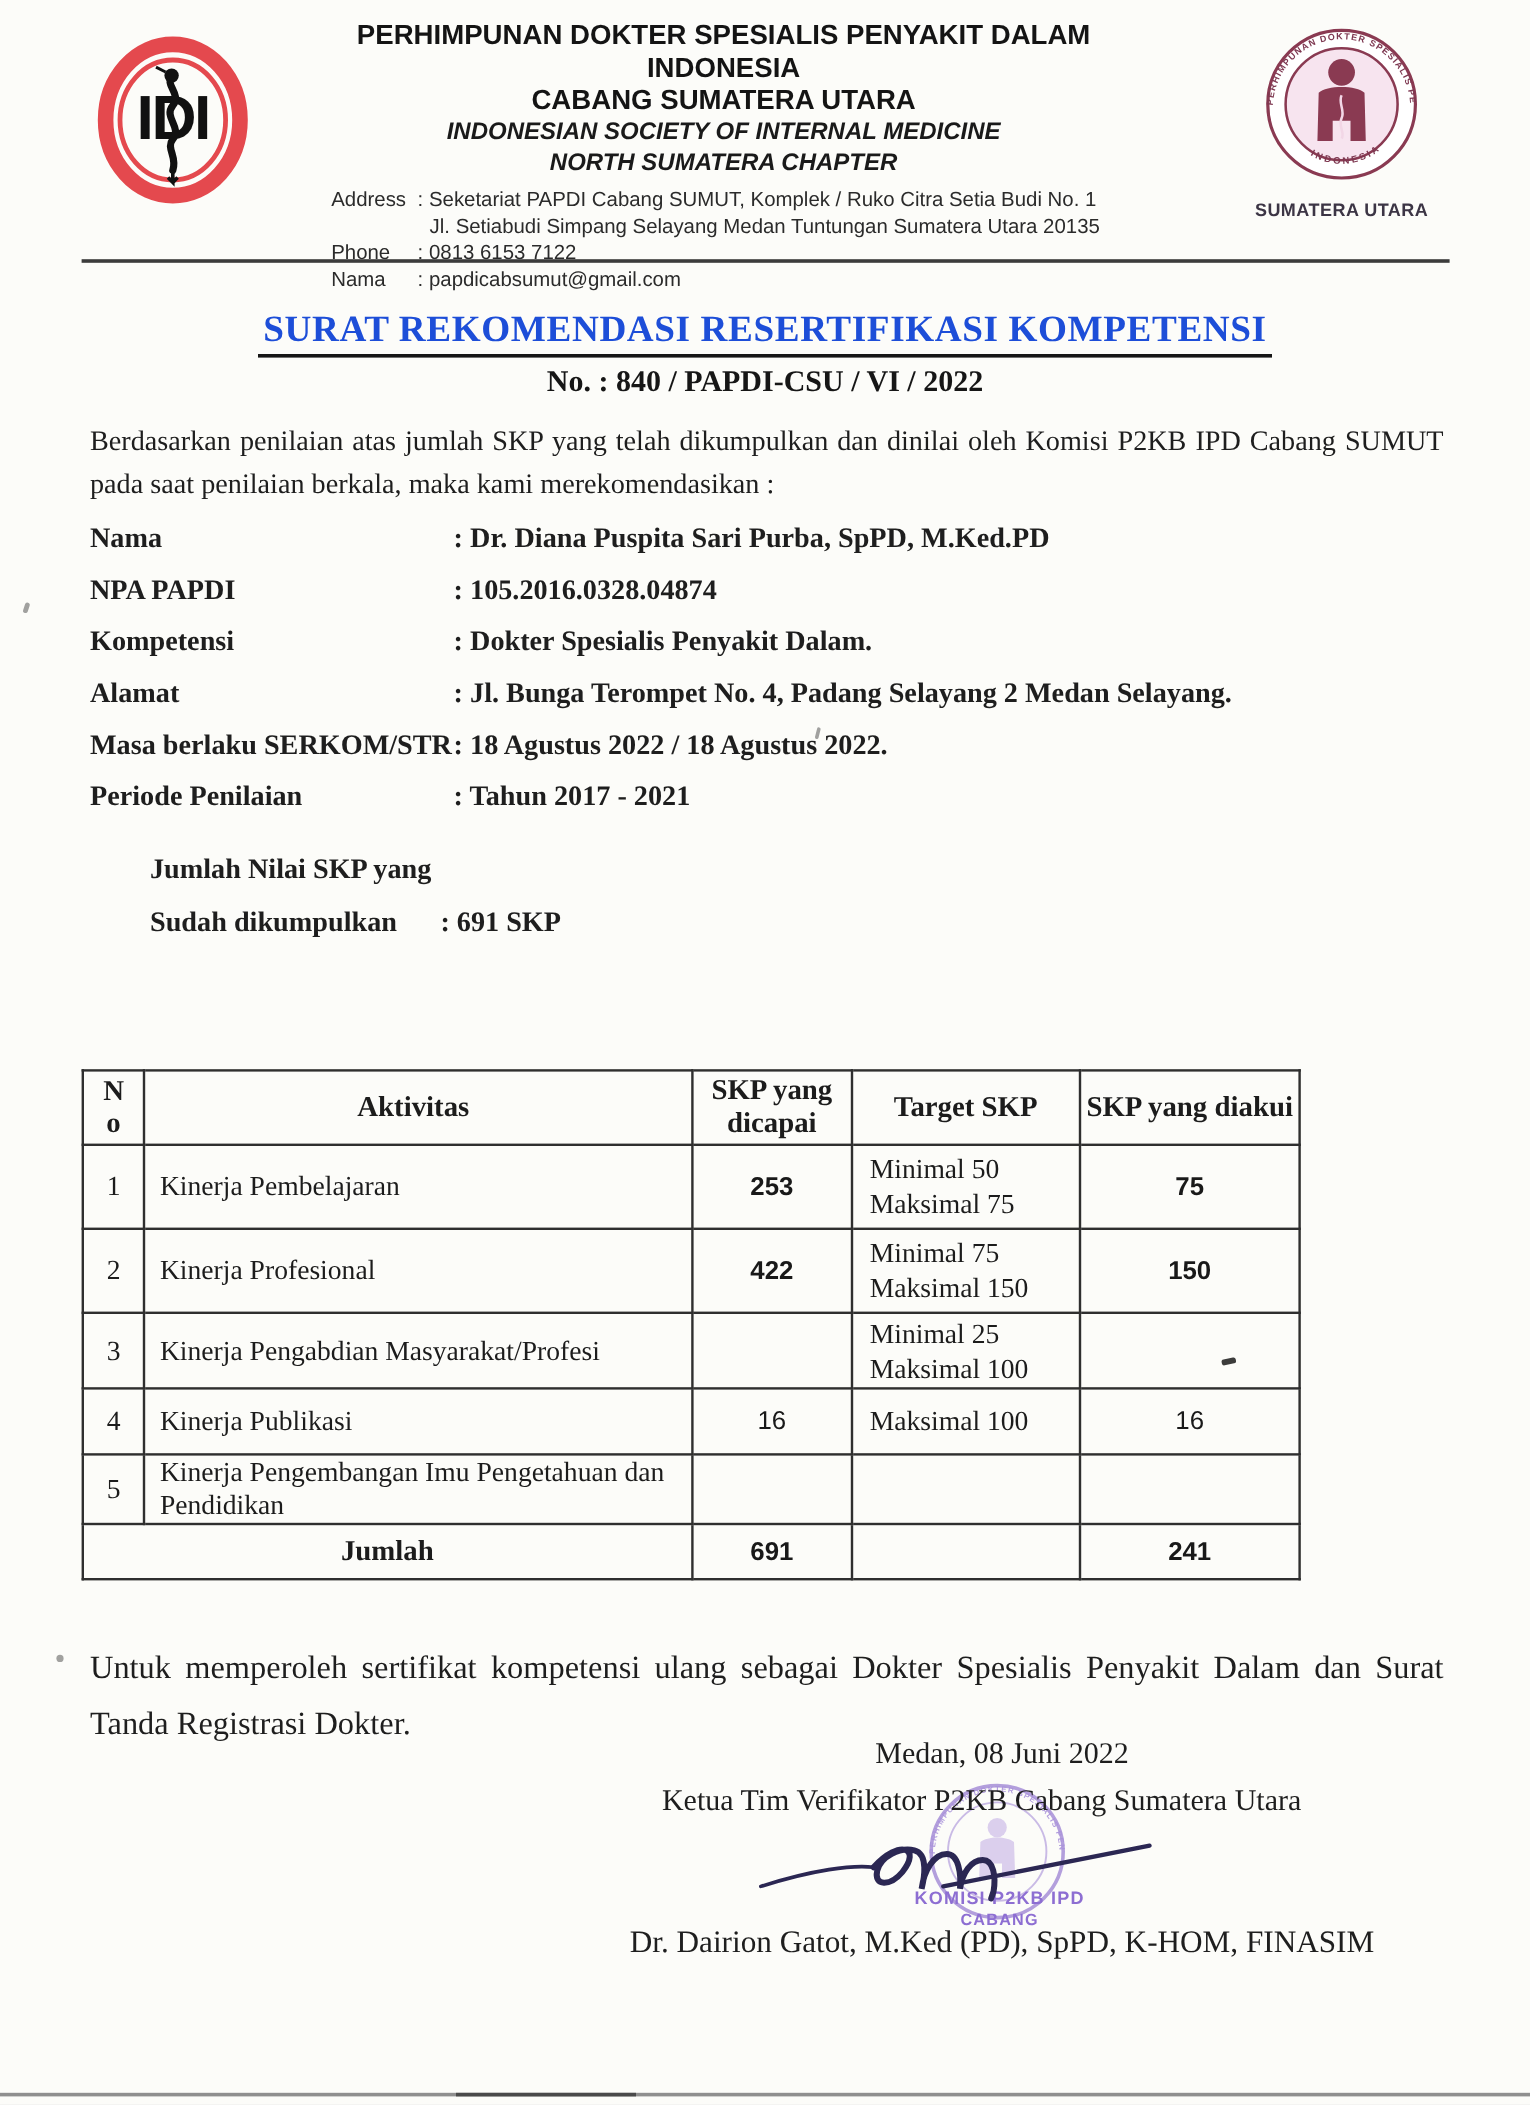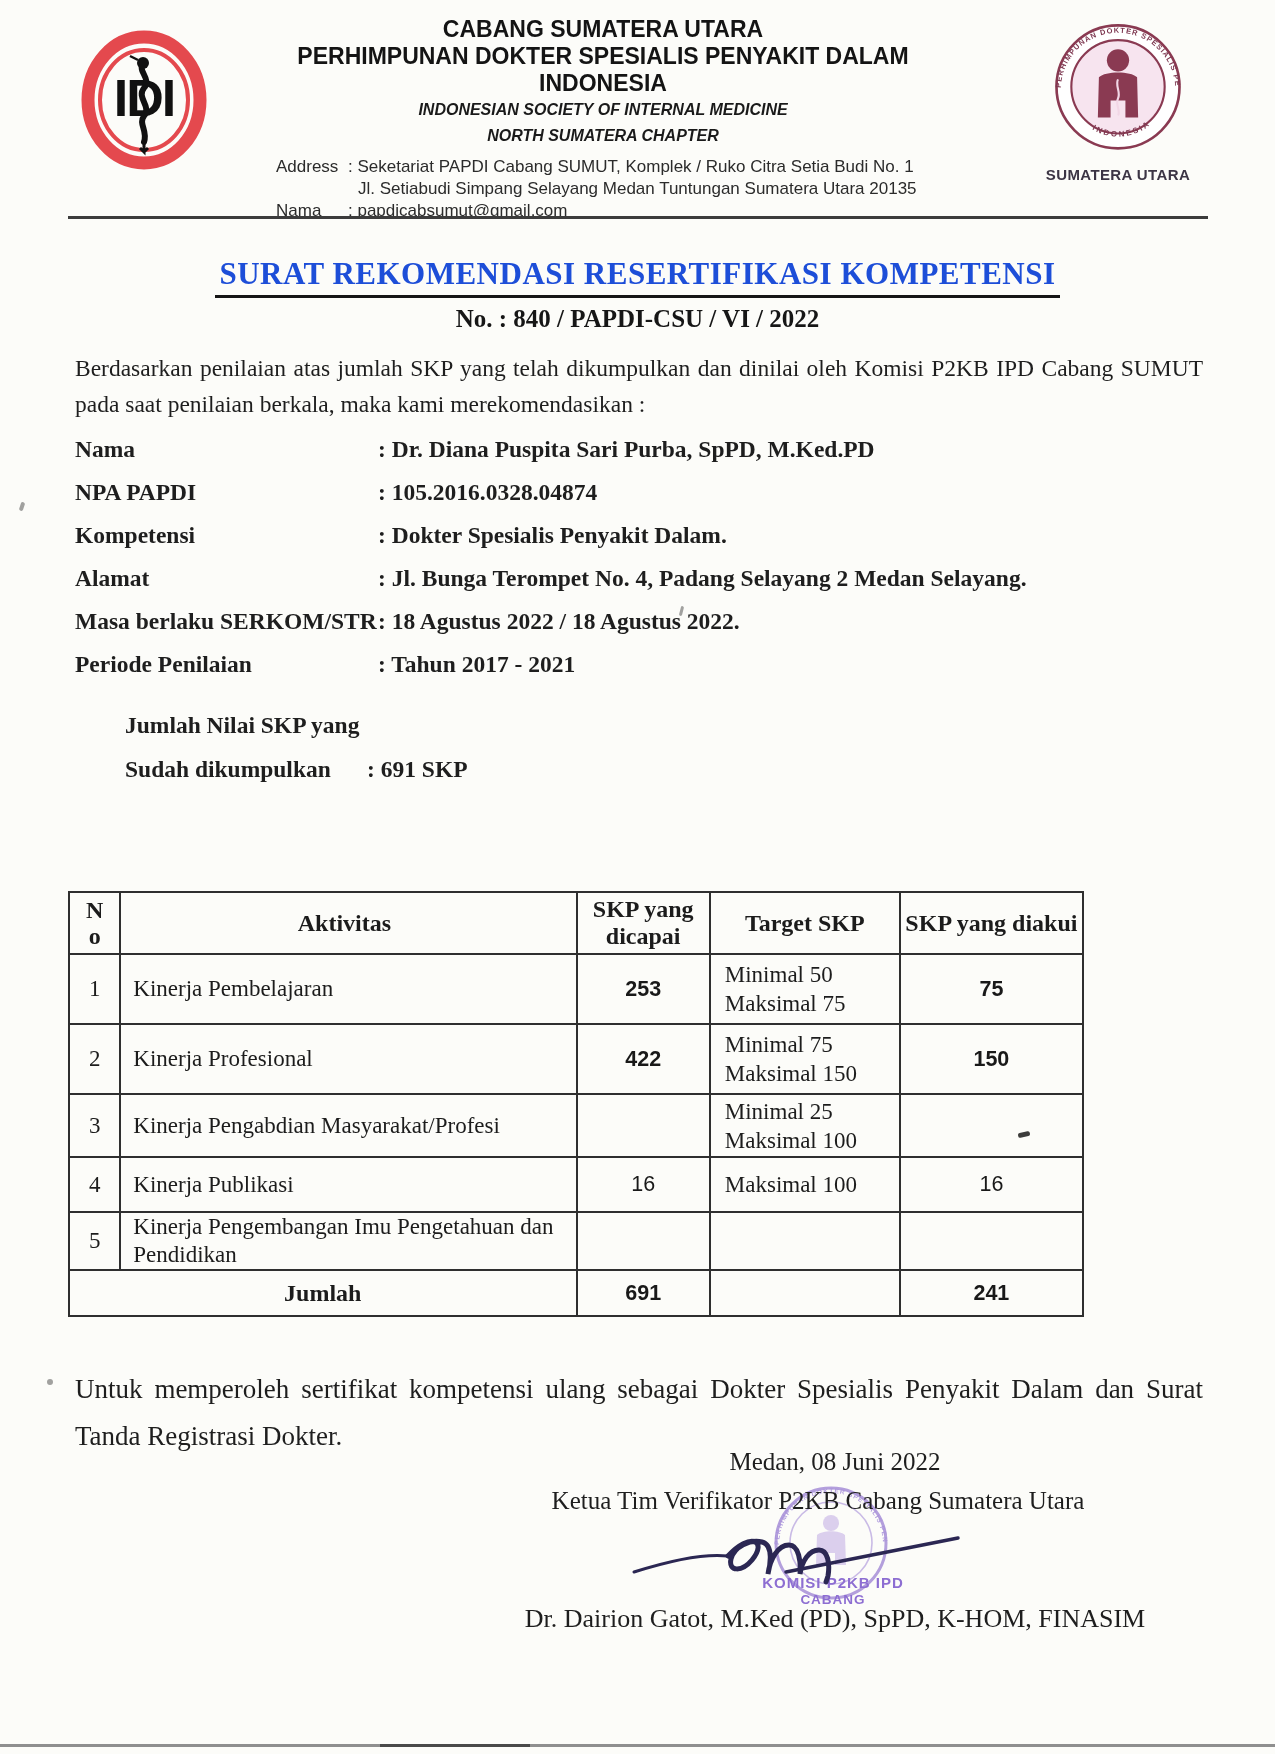--- a/index.html
+++ b/index.html
@@ -10,21 +10,21 @@
   }
   
   .idi-logo{position:absolute; left:80px; top:30px; width:128px; height:146px;}
   .papdi-logo{position:absolute; left:1043px; top:20px; width:150px; text-align:center;}
   .papdi-caption{font-family:"Liberation Sans","DejaVu Sans",sans-serif; font-weight:bold;
     font-size:15px; color:#3c3545; margin-top:2px; letter-spacing:.4px;}
   .hdr-center{position:absolute; left:248px; top:16px; width:710px; text-align:center;}
   .org-id{font-family:"Liberation Sans","DejaVu Sans",sans-serif; font-weight:bold;
     font-size:23px; line-height:27px; color:#141414;}
   .org-en{font-family:"Liberation Sans","DejaVu Sans",sans-serif; font-weight:bold; font-style:italic;
-    font-size:16px; line-height:26px; color:#1a1a1a;}
+    font-size:20px; line-height:26px; color:#1a1a1a;}
   .contact{margin-top:7px; text-align:left; padding-left:28px;
     font-family:"Liberation Sans","DejaVu Sans",sans-serif; font-size:17px; line-height:22px; color:#2b2b2b;}
   .contact .row{display:flex;}
   .contact .lbl{width:72px; flex:none;}
   .contact .cont2{padding-left:82px;}
   .hdr-rule{position:absolute; left:68px; top:216px; width:1140px; height:3px; background:#3c3c3c;}
   
   .title-wrap{position:absolute; left:0; top:256px; width:1275px; text-align:center;}
   .title{display:inline-block; font-size:31px; font-weight:bold; letter-spacing:.5px;
     border-bottom:3.5px solid #161616; padding:0 4px 3px 4px; color:#1d4ed8;}
@@ -89,31 +89,35 @@
       <ellipse cx="64" cy="70" rx="44" ry="50" fill="none" stroke="#e4494e" stroke-width="4"></ellipse>
       <text x="64" y="86" text-anchor="middle" font-family="Liberation Sans, DejaVu Sans, sans-serif" font-size="52" font-weight="bold" fill="#111" letter-spacing="-2">IDI</text>
       <path d="M64,34 C56,40 72,48 64,58 C56,68 72,76 64,86 C58,94 68,100 64,112" fill="none" stroke="#111" stroke-width="6" stroke-linecap="round"></path>
       <circle cx="63" cy="33" r="6" fill="#111"></circle>
       <path d="M58,30 L50,26" stroke="#111" stroke-width="2.5"></path>
       <path d="M64,112 L64,122 L60,118 M64,122 L68,118" fill="none" stroke="#111" stroke-width="3"></path>
     </svg>
   </div>
 
   <div class="hdr-center">
+    <div class="org-id">PERHIMPUNAN DOKTER SPESIALIS PENYAKIT DALAM INDONESIA</div>
     <div class="org-id">CABANG SUMATERA UTARA</div>
-    <div class="org-id">PERHIMPUNAN DOKTER SPESIALIS PENYAKIT DALAM INDONESIA</div>
     <div class="org-en">INDONESIAN SOCIETY OF INTERNAL MEDICINE</div>
     <div class="org-en">NORTH SUMATERA CHAPTER</div>
     <div class="contact">
       <div class="row">
         <span class="lbl">Address</span>
         <span>: Seketariat PAPDI Cabang SUMUT, Komplek / Ruko Citra Setia Budi No. 1</span>
       </div>
       <div class="row">
         <span class="cont2">Jl. Setiabudi Simpang Selayang Medan Tuntungan Sumatera Utara 20135</span>
+      </div>
+      <div class="row">
+        <span class="lbl">Phone</span>
+        <span>: 0813 6153 7122</span>
       </div>
       <div class="row">
         <span class="lbl">Nama</span>
         <span>: papdicabsumut@gmail.com</span>
       </div>
     </div>
   </div>
 
   <div class="papdi-logo">
     <svg width="150" height="140" viewBox="0 0 140 132">

